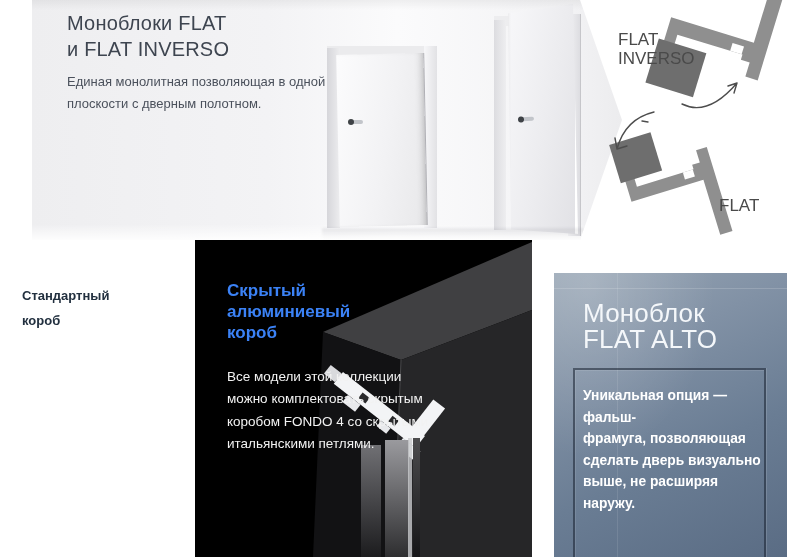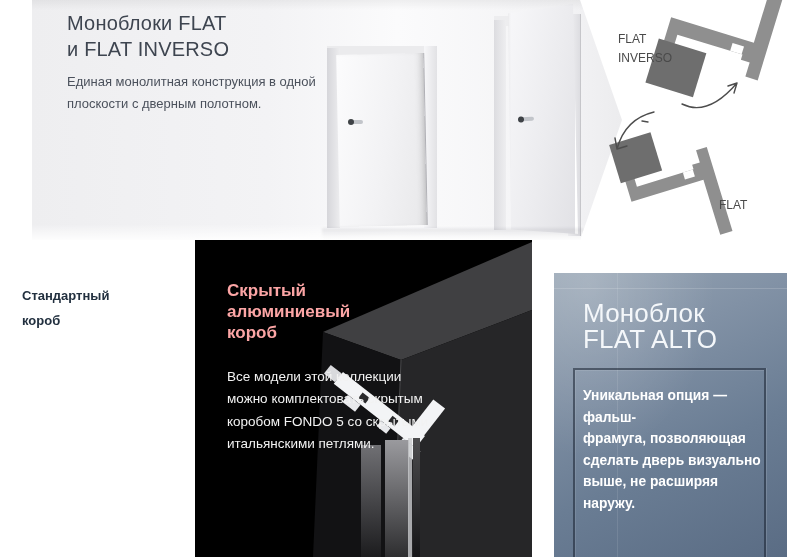--- a/index.html
+++ b/index.html
@@ -39,35 +39,35 @@
         box-shadow:inset 3px 0 4px -2px rgba(0,0,0,.18), inset -3px 0 0 #ffffff;}
   .handle{position:absolute;height:4px;border-radius:2px;background:#c2c5ca;}
   .handle:before{content:"";position:absolute;left:-2px;top:-1px;width:6px;height:6px;border-radius:50%;background:#3e4246;}
   .ld-handle{left:318px;top:120px;width:13px;}
   .rd-handle{left:488px;top:117px;width:14px;transform:rotate(-4deg);}
   .floor-refl{position:absolute;left:290px;top:228px;width:262px;height:11px;
         background:linear-gradient(180deg,rgba(120,120,130,.14),rgba(120,120,130,0));filter:blur(1px);}
 
   
   .diagram{position:absolute;left:590px;top:0;width:197px;height:250px;overflow:hidden;}
-  .diagram-label{position:absolute;font-size:12px;line-height:19px;color:var(--diagram-label,#4a4a4a);z-index:3;}
+  .diagram-label{position:absolute;font-size:17px;line-height:19px;color:var(--diagram-label,#4a4a4a);z-index:3;}
   .lbl-inverso{left:618px;top:30px;}
   .lbl-flat{left:719px;top:196px;}
 
   
   .panel-standard{position:absolute;left:0;top:240px;width:195px;height:317px;background:#fff;}
   .ps-title{position:absolute;left:22px;top:43px;margin:0;font-size:13px;line-height:25px;font-weight:700;
         color:var(--heading-navy,#22303f);}
   .ps-body{position:absolute;left:22px;top:110px;width:170px;font-size:13.5px;line-height:26.5px;
         color:var(--body-slate,#43506a);}
 
   .panel-black{position:absolute;left:195px;top:240px;width:337px;height:317px;
         background:var(--black-panel-bg,#000);overflow:hidden;}
   .pb-art{position:absolute;left:0;top:0;}
-  .pb-title{position:absolute;left:32px;top:40px;margin:0;font-size:17px;line-height:21px;font-weight:700;color:#fca5a5;z-index:2;}
+  .pb-title{position:absolute;left:32px;top:40px;margin:0;font-size:17px;line-height:21px;font-weight:700;color:#3b82f6;z-index:2;}
   .pb-body{position:absolute;left:32px;top:126px;width:255px;font-size:13.5px;line-height:22.3px;color:#f2f2f2;z-index:2;}
 
   .panel-blue{position:absolute;left:554px;top:273px;width:233px;height:284px;overflow:hidden;
         background:
           radial-gradient(ellipse at 15% 4%, rgba(255,255,255,.20), rgba(255,255,255,0) 45%),
           linear-gradient(155deg,var(--blue-panel-top,#97a5b4) 0%,#8191a5 30%,#6a7d94 62%,var(--blue-panel-bottom,#5a6c84) 100%);}
   .seam-h{position:absolute;left:0;top:15px;width:100%;height:1px;background:rgba(255,255,255,.16);}
   .seam-v{position:absolute;left:63px;top:0;width:1px;height:100%;background:rgba(255,255,255,.10);}
   .door-outline{position:absolute;left:19px;top:95px;width:189px;height:200px;
         border:2px solid rgba(23,33,48,.55);border-bottom:none;
@@ -92,21 +92,21 @@
       <div class="frame rd-frame-top"></div>
       <div class="frame rd-frame-left"></div>
       <div class="frame rd-frame-right"></div>
       <div class="rd-leaf"></div>
       <div class="handle rd-handle"></div>
       <div class="floor-refl"></div>
     </div>
     <div class="hero-text">
       <h1 class="hero-title prel">Моноблоки FLAT
 и FLAT INVERSO</h1>
-      <p class="hero-p prel">Единая монолитная конструкция в одной
+      <p class="hero-p prel">Единая монолитная позволяющая в одной
 плоскости с дверным полотном.</p>
     </div>
   </div>
 
   <svg class="diagram" viewBox="0 0 197 250">
     <defs>
       <g id="profileShape">
         <path d="M -58 -8 H 36 V -80 H 52 V 30 H 38 V 14 H 28 V 8 H -46 V 20 H -58 Z" style="fill:var(--profile-gray,#8f8f8f)"></path>
         <rect x="14" y="-1" width="13" height="9" fill="#ffffff"></rect>
         <rect x="-64" y="18" width="54" height="50" style="fill:var(--leaf-gray,#6e6e6e)"></rect>
@@ -159,21 +159,21 @@
       <rect x="166" y="205" width="20" height="112" fill="url(#st1)"></rect>
       <rect x="190" y="200" width="24" height="117" fill="url(#st2)"></rect>
       <rect x="213" y="198" width="4" height="119" fill="#c9cacd" opacity="0.8"></rect>
       <rect x="218" y="198" width="7" height="119" fill="url(#st3)"></rect>
     </svg>
     <h2 class="pb-title prel">Скрытый
 алюминиевый
 короб</h2>
     <div class="pb-body prel">Все модели этой коллекции
 можно комплектовать скрытым
-коробом FONDO 5 со скрытыми
+коробом FONDO 4 со скрытыми
 итальянскими петлями.</div>
   </div>
 
   <div class="panel-blue">
     <div class="seam-h"></div>
     <div class="seam-v"></div>
     <div class="door-outline"></div>
     <h2 class="pa-title prel">Моноблок
 FLAT ALTO</h2>
     <div class="pa-body prel">Уникальная опция — фальш-

